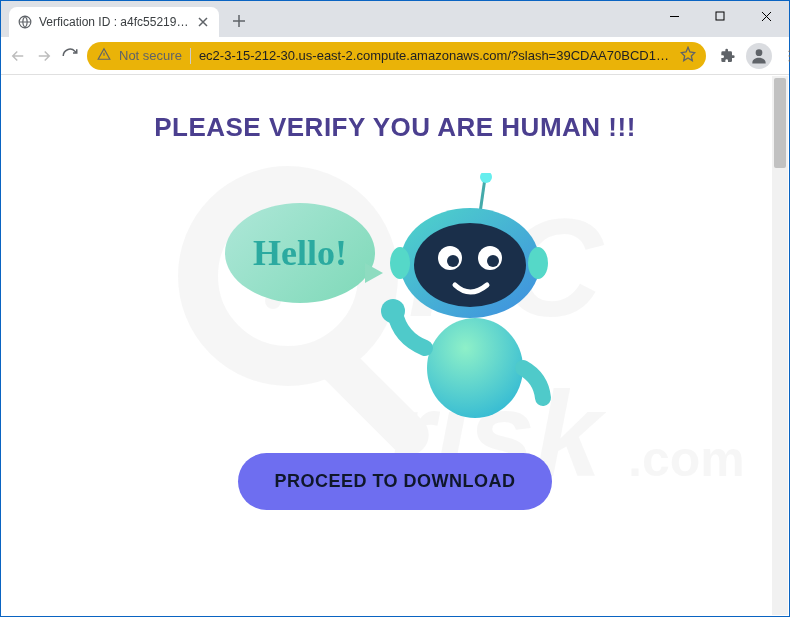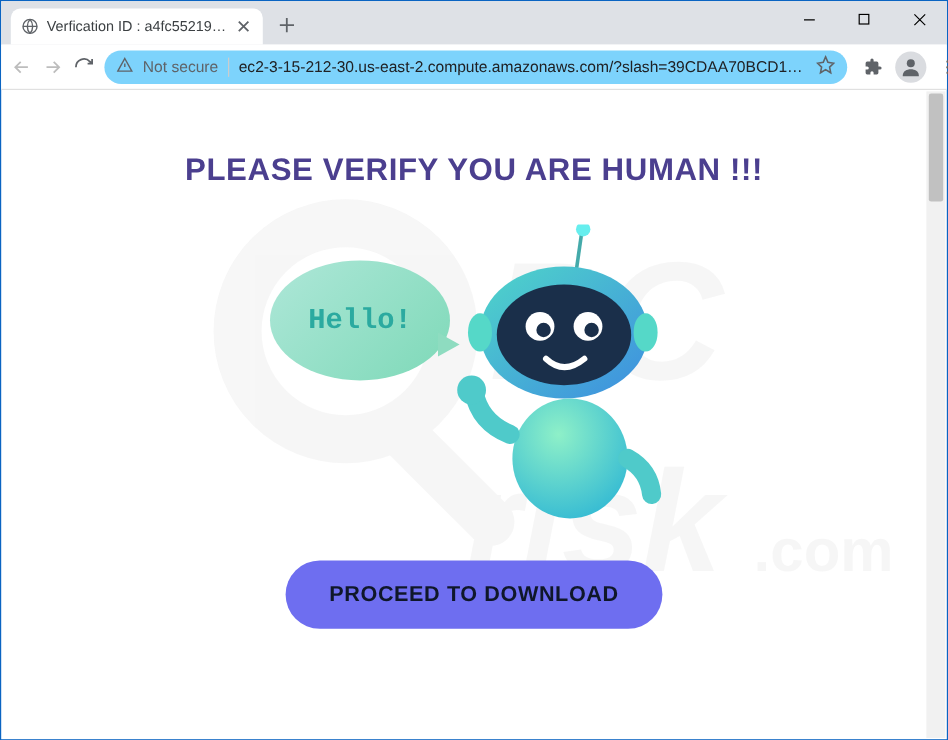--- a/index.html
+++ b/index.html
@@ -50,42 +50,42 @@
     background:#fff;
     border-bottom:1px solid #e0e0e0;
     display:flex; align-items:center;
     padding: 0 8px;
     gap:8px;
   }
   .tool-btn { width:28px;height:28px;display:flex;align-items:center;justify-content:center;color:#5f6368;border-radius:50%; }
   .tool-btn.disabled { color:#bdbdbd; }
   .omnibox {
     flex:1; height:28px;
-    background:#7dd3fc; border-radius:14px;
+    background:#eab308; border-radius:14px;
     display:flex; align-items:center;
     padding:0 10px; gap:8px;
     color:#5f6368; font-size:13px;
   }
   .omnibox .secure-label { color:#5f6368; }
   .omnibox .sep { width:1px;height:16px;background:#ccc; }
   .omnibox .url { flex:1; white-space:nowrap; overflow:hidden; text-overflow:ellipsis; color:#202124; }
   .right-icons { display:flex; gap:4px; align-items:center; }
   .avatar-circle { width:26px;height:26px;border-radius:50%;background:#dadce0;display:flex;align-items:center;justify-content:center; }
   
   .viewport {
     position:absolute; left:1px; right:1px; top:75px; bottom:1px;
     background:#fff;
     overflow:hidden;
   }
   .scrollbar-track { position:absolute; right:0; top:0; width:16px; height:100%; background:#f1f1f1; }
   .scrollbar-thumb { position:absolute; right:2px; top:2px; width:12px; height:90px; background:#c1c1c1; border-radius:2px; }
   .page {
     width:100%; height:100%;
     display:flex; flex-direction:column; align-items:center;
-    padding-top:50px;
+    padding-top:36px;
     position:relative;
   }
   .headline {
     font-size:26px; font-weight:600;
     color:#4b3f8f;
     letter-spacing:0.5px;
   }
   .hero { margin-top:30px; position:relative; width:340px; height:260px; }
   .bubble {
     position:absolute; left:0; top:30px;
@@ -94,21 +94,21 @@
     border-radius:50%;
     display:flex;align-items:center;justify-content:center;
   }
   .bubble::after{
     content:""; position:absolute; right:-8px; bottom:20px;
     width:0;height:0;
     border-left:18px solid #8edcc0;
     border-top:10px solid transparent;
     border-bottom:10px solid transparent;
   }
-  .bubble-text { font-size:24px; font-weight:700; color:#2baaa0; font-family: Liberation Mono, monospace; }
+  .bubble-text { font-size:36px; font-weight:700; color:#2baaa0; font-family: Liberation Serif, serif; }
   .robot { position:absolute; right:10px; top:0; width:180px; height:260px; }
   .cta {
     margin-top:20px;
     background:#6e6ef0;
     color:#0f172a;
     font-size:18px; font-weight:600;
     padding:18px 36px;
     border:none; border-radius:34px;
     letter-spacing:0.5px;
     cursor:pointer;

